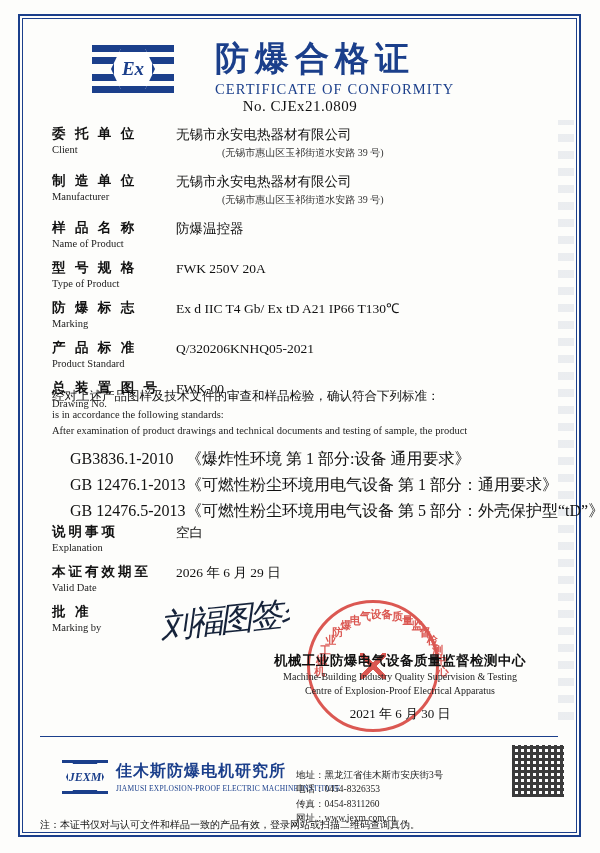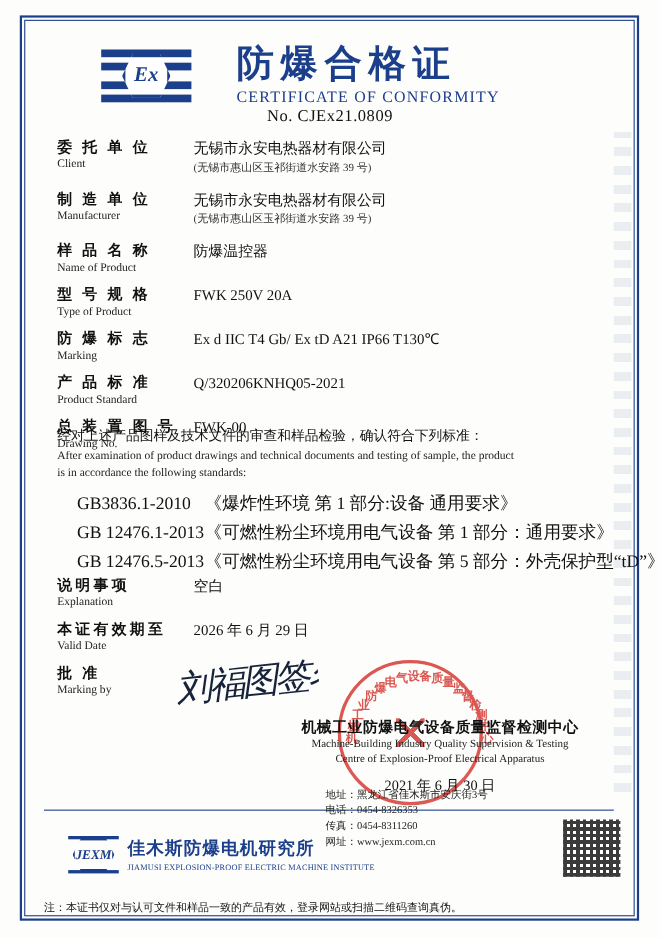--- a/index.html
+++ b/index.html
@@ -155,20 +155,21 @@
     top: 0;
     font-size: 13.5px;
     color: #111;
     line-height: 1.3;
   }
   .value .sub {
     display: block;
     font-size: 10px;
     color: #333;
     margin-top: 2px;
+    margin-left: 46px;
   }
   .row.tall { min-height: 44px; }
   .row.tall2 { min-height: 37px; }
 
   
   .statement {
     position: absolute;
     left: 52px;
     top: 387px;
     width: 500px;
@@ -360,21 +361,21 @@
   }
   .jx-names .n-en {
     font-size: 7.5px;
     color: #1b3f8b;
     letter-spacing: 0.2px;
     margin-top: 2px;
   }
   .contact {
     position: absolute;
     left: 296px;
-    top: 716px;
+    top: 768px;
     font-size: 9.5px;
     color: #222;
     line-height: 1.52;
   }
   .note {
     position: absolute;
     left: 40px;
     top: 818px;
     width: 520px;
     font-size: 10px;
@@ -476,22 +477,22 @@
         <div class="cn">总 装 置 图 号</div>
         <div class="en">Drawing No.</div>
       </div>
       <div class="value">FWK-00</div>
     </div>
 
   </div>
 
   <div class="statement">
     <div class="s-cn">经对上述产品图样及技术文件的审查和样品检验，确认符合下列标准：</div>
+    <div class="s-en">is in accordance the following standards:</div>
     <div class="s-en">After examination of product drawings and technical documents and testing of sample, the product</div>
-    <div class="s-en">is in accordance the following standards:</div>
   </div>
 
   <div class="standards">
     <div class="std">
       <span class="code">GB3836.1-2010</span><span>《爆炸性环境   第 1 部分:设备 通用要求》</span>
     </div>
     <div class="std">
       <span class="code">GB 12476.1-2013</span><span>《可燃性粉尘环境用电气设备   第 1 部分：通用要求》</span>
     </div>
     <div class="std">

